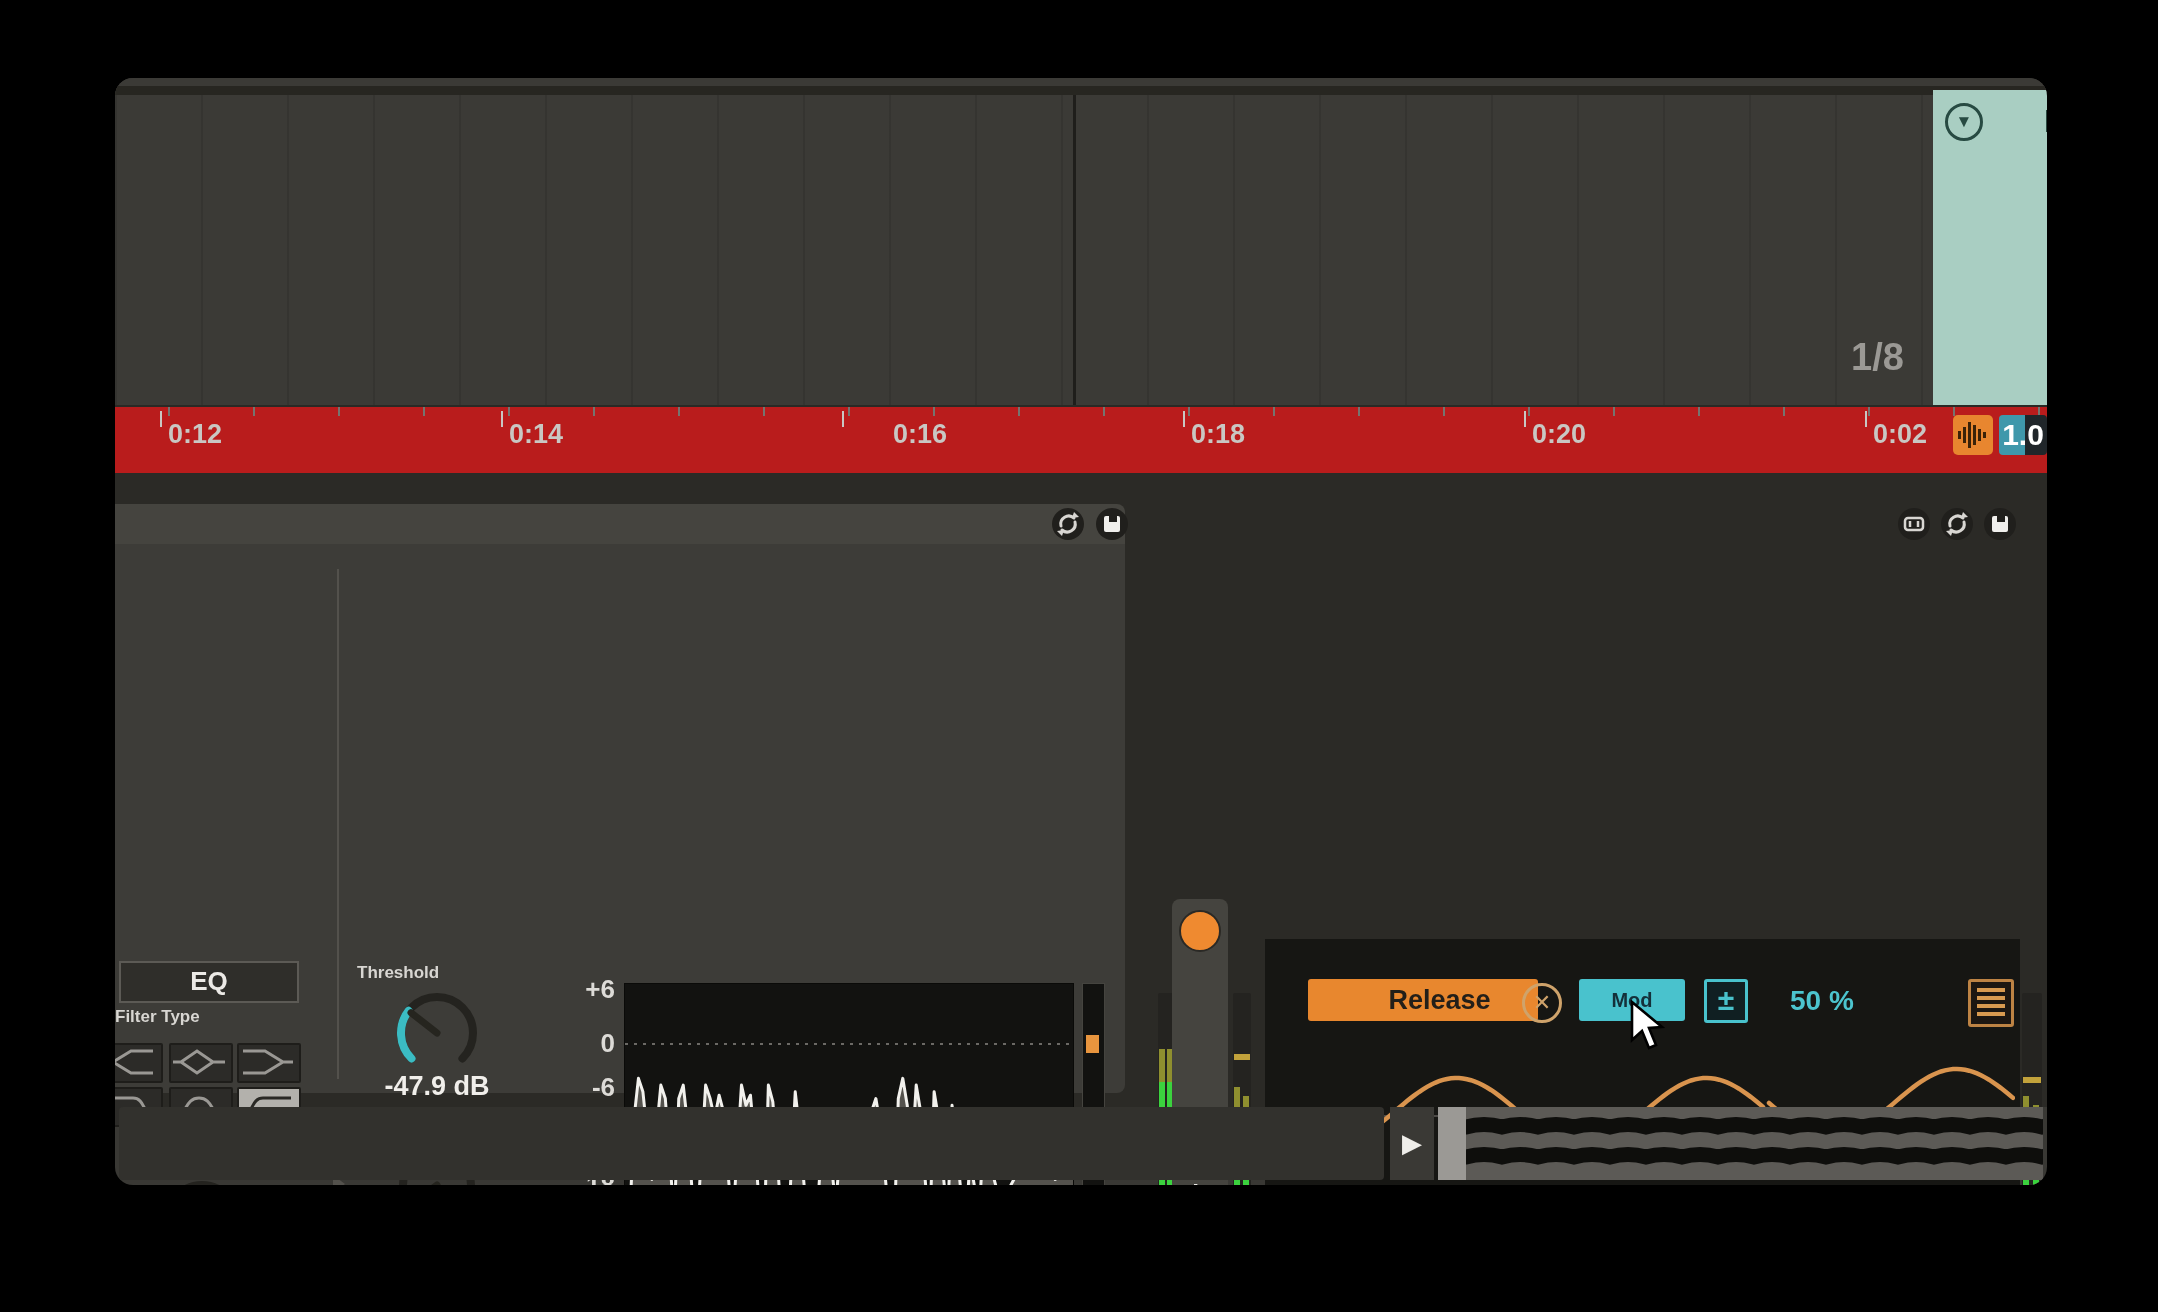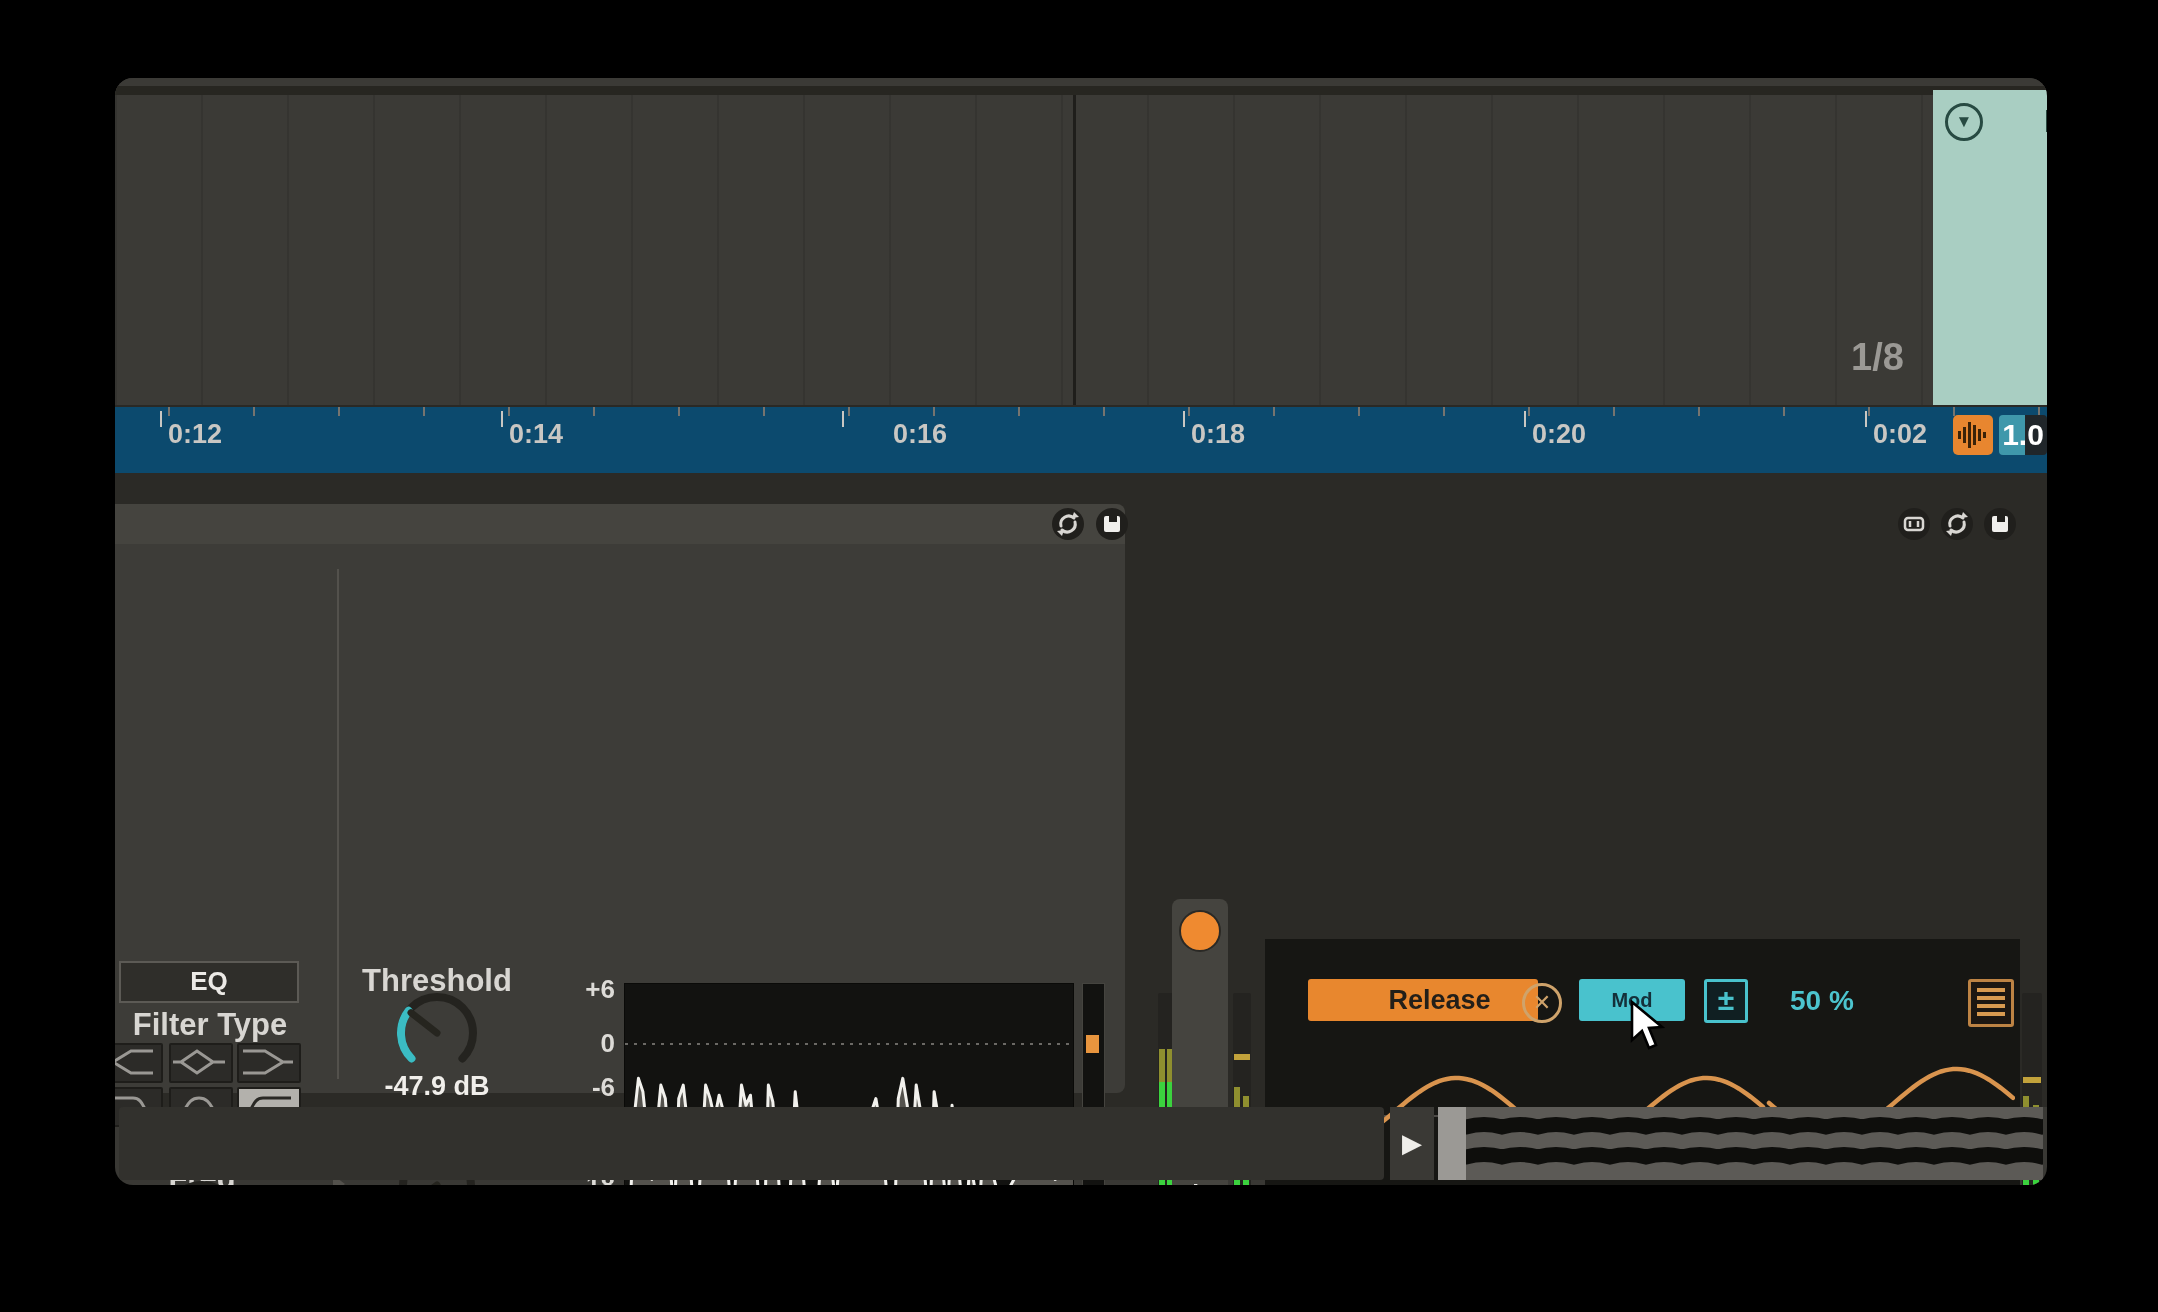--- a/index.html
+++ b/index.html
@@ -12,37 +12,37 @@
   #arrange .grid{position:absolute;left:0;top:17px;right:0;bottom:0;
     background:repeating-linear-gradient(90deg, rgba(0,0,0,0.10) 0 2px, transparent 2px 86px);}
   #topband{position:absolute;left:0;top:8px;width:100%;height:9px;background:#272621;}
   #playhead{position:absolute;top:17px;width:3px;height:310px;background:#1f1e1b;}
   #track-header{position:absolute;top:12px;height:315px;overflow:hidden;}
   #track-header .fold{position:absolute;left:12px;top:13px;width:32px;height:32px;border:3px solid #274a42;
      border-radius:50%;color:#274a42;font-size:17px;text-align:center;line-height:31px;}
   #track-header .tname{position:absolute;left:74px;top:14px;font-size:31px;font-weight:bold;color:#1d3b33;white-space:nowrap;margin-left:37px;}
   #fraction{position:absolute;color:#9b9995;font-size:38px;font-weight:bold;}
   
-  #ruler{position:absolute;left:0;top:327px;width:1932px;height:68px;background:#0c4a6e;border-top:2px solid #2a2925;}
+  #ruler{position:absolute;left:0;top:327px;width:1932px;height:68px;background:#b91c1c;border-top:2px solid #2a2925;}
   #ruler .minor{position:absolute;left:53px;top:0;right:0;height:9px;
     background:repeating-linear-gradient(90deg,#76746f 0 2px,transparent 2px 85px);}
   .rlabel{position:absolute;top:12px;color:#c9c7c3;font-size:27px;font-weight:bold;}
   .rtick{position:absolute;top:4px;width:2px;height:16px;background:#c9c7c3;}
   #audio-badge{position:absolute;width:40px;height:40px;border-radius:5px;background:#e8862f;}
   #audio-badge svg{position:absolute;left:4px;top:6px;}
   #zoom-badge{position:absolute;width:48px;height:40px;border-radius:4px;
      background:linear-gradient(90deg,#3f98ab 0 55%,#20262a 55%);color:#fff;font-size:30px;font-weight:bold;
      text-align:center;line-height:40px;}
   
   #chain{position:absolute;left:0;top:395px;width:1932px;height:634px;background:#2b2a26;}
   .dev-header{position:absolute;height:40px;background:#45443f;border-radius:8px 8px 0 0;}
   .dev-body{position:absolute;background:#3d3c38;}
   .circ-icon{position:absolute;width:32px;height:32px;border-radius:50%;background:#201f1c;}
   .activator{position:absolute;border-radius:50%;background:#ef8a30;border:2px solid #2a2925;}
-  .lbl{position:absolute;color:#d8d6d2;font-size:31px;font-weight:bold;text-align:center;white-space:nowrap;}
+  .lbl{position:absolute;color:#d8d6d2;font-size:17px;font-weight:bold;text-align:left;white-space:nowrap;}
   .val{position:absolute;color:#f1efeb;font-size:27px;font-weight:bold;text-align:center;white-space:nowrap;}
   .vdiv{position:absolute;width:2px;background:#53514c;}
   
   #eq-tab{position:absolute;left:4px;top:488px;width:176px;height:38px;background:#2f2e2a;border:2px solid #5c5a55;
       color:#eceae6;font-size:26px;font-weight:bold;text-align:center;line-height:36px;}
   .ftbtn{position:absolute;width:60px;height:36px;background:#2c2b28;border:2px solid #1e1d1a;border-radius:2px;}
   .ftbtn.sel{background:#b3b1ac;}
   
   #graph{position:absolute;left:509px;top:510px;width:448px;height:337px;background:#121210;border:1px solid #0a0a08;}
   #gmeter{position:absolute;left:967px;top:510px;width:21px;height:337px;background:#121210;border:1px solid #45443f;}

